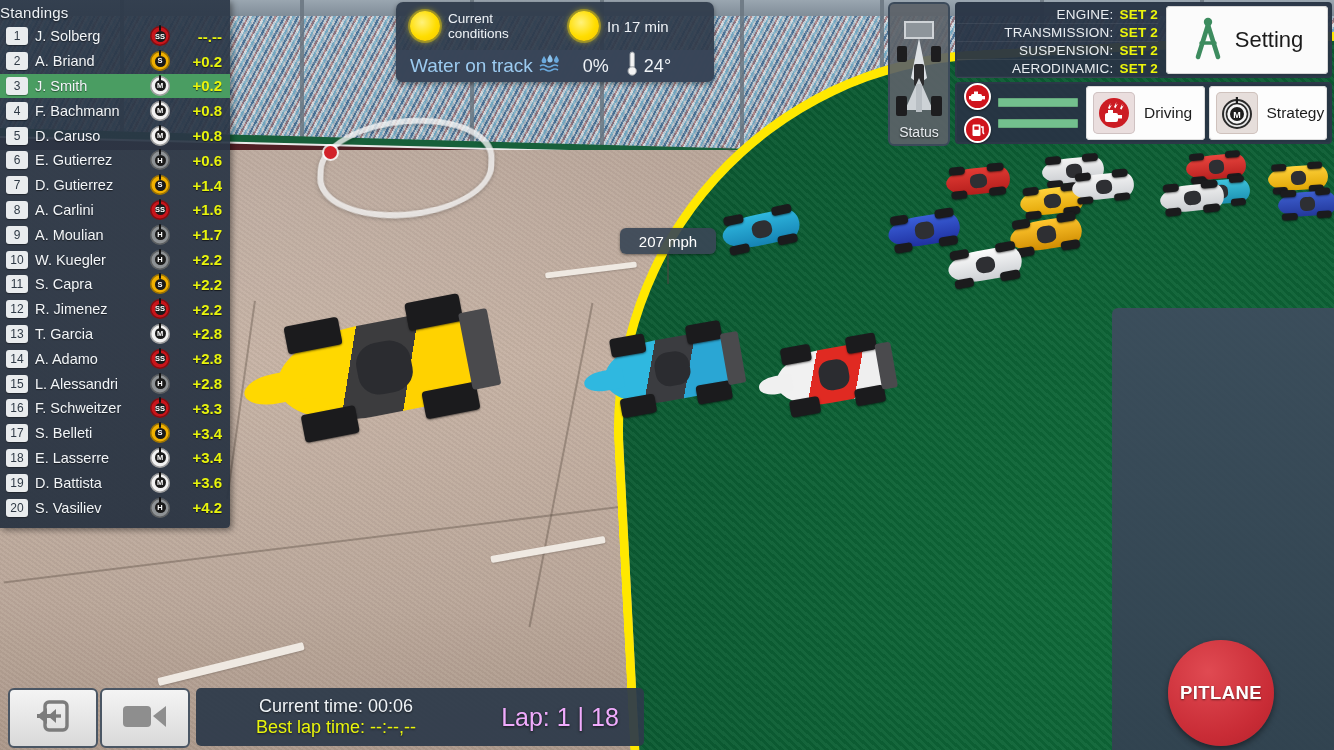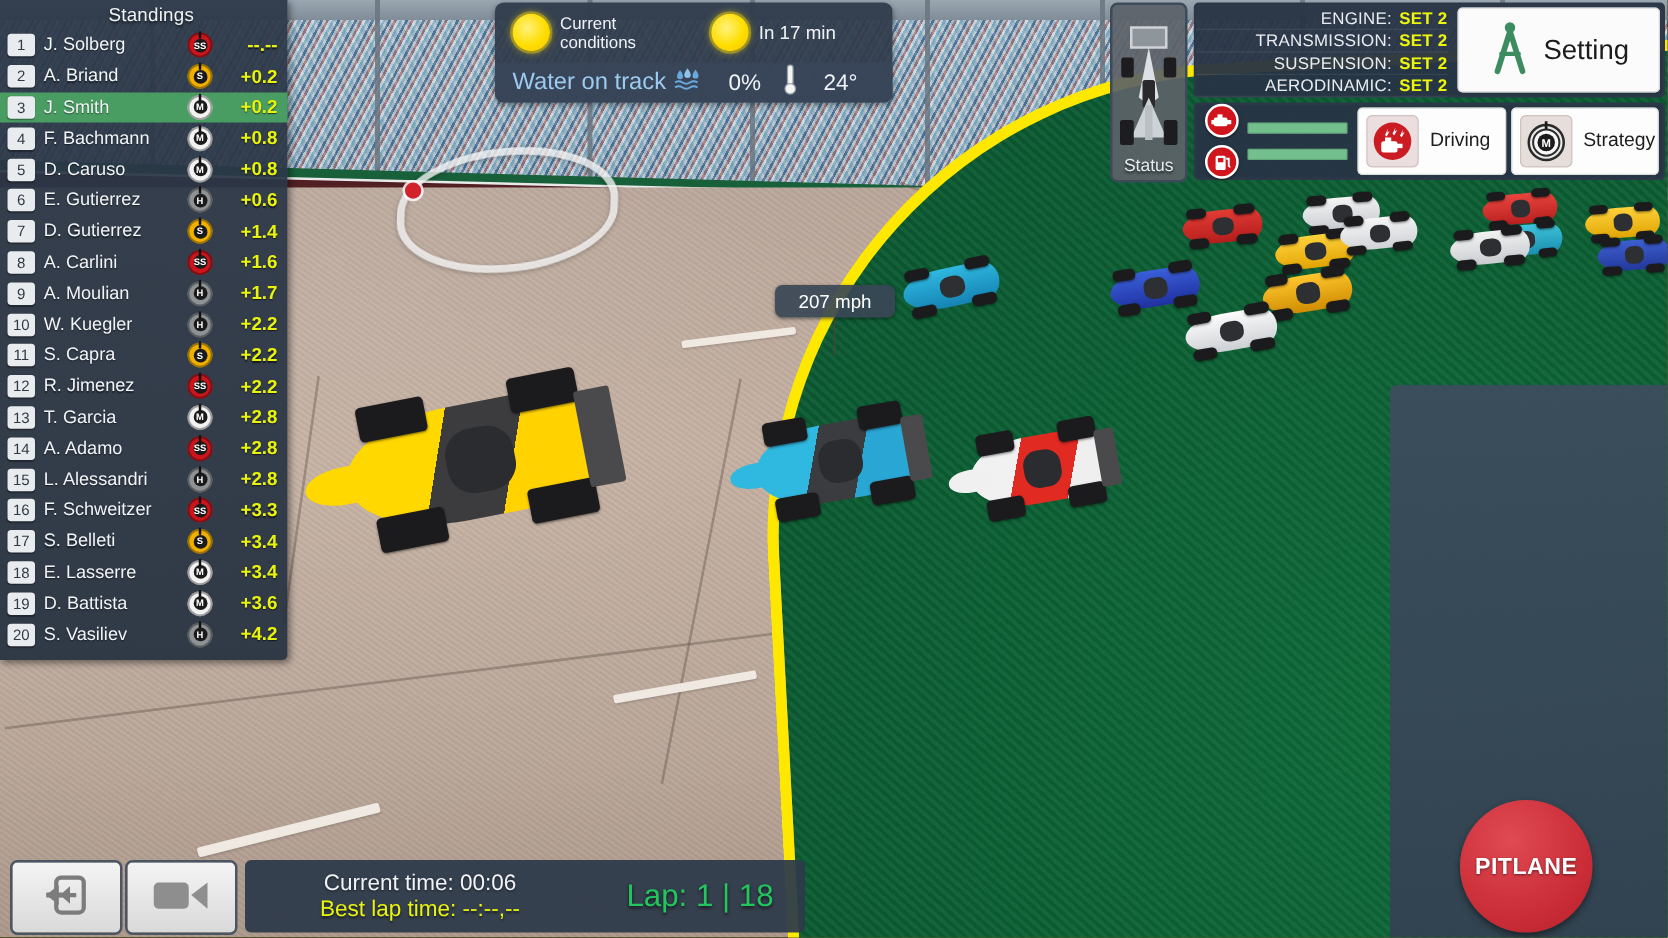--- a/index.html
+++ b/index.html
@@ -92,22 +92,22 @@
   }
 
   
   #standings {
     position:absolute; left:0; top:0; width:230px; height:528px;
     background:linear-gradient(180deg, rgba(44,56,72,.93), rgba(38,49,64,.93));
     border-bottom-right-radius:4px;
     box-shadow:2px 2px 6px rgba(0,0,0,.45);
   }
   #standings .title {
-    color:#eef2f6; font-size:15px; text-align:center; padding:4px 0 3px 0;
-    letter-spacing:.2px; text-shadow:0 1px 2px rgba(0,0,0,.6);margin-left:12px;
+    color:#eef2f6; font-size:15px; text-align:left; padding:4px 0 3px 0;
+    letter-spacing:.2px; text-shadow:0 1px 2px rgba(0,0,0,.6);
   }
   .srow {
     display:flex; align-items:center; height:24.8px; position:relative;
     padding-left:6px;
   }
   .srow.me { background:#4a9d62; }
   .srow .pos {
     width:22px; height:18px; line-height:18px; text-align:center;
     background:#e9ecee; color:#2f3a46; font-size:12px;
     border-radius:3px; flex:0 0 auto; box-shadow:0 1px 1px rgba(0,0,0,.35);
@@ -156,21 +156,21 @@
     flex:0 0 auto;
   }
   #weather .wlabel { color:#eef2f6; font-size:13.5px; line-height:15px; }
   #weather .wbot {
     height:32px; background:rgba(57,70,88,.95);
     border-radius:0 0 7px 7px; display:flex; align-items:center; padding:0 10px 0 14px;
   }
   #weather .wtrack { color:#9ccbf0; font-size:19px; flex:0 0 auto; }
   #weather .wdrops { margin-left:6px; flex:0 0 auto; }
   #weather .wpct { color:#eef2f6; font-size:18px; margin-left:20px; }
-  #weather .wtemp { color:#eef2f6; font-size:18px; margin-left:20px; }
+  #weather .wtemp { color:#eef2f6; font-size:18px; margin-left:5px; }
   .thermo { margin-left:16px; }
 
   
   #status {
     position:absolute; left:888px; top:2px; width:62px; height:144px;
     background:rgba(92,98,104,.92); border:2px solid #3c4a5a; border-radius:6px;
     display:flex; flex-direction:column; align-items:center; justify-content:flex-end;
     padding-bottom:4px;
   }
   #status .carimg { width:48px; height:104px; margin-bottom:2px; position:relative; }
@@ -251,21 +251,21 @@
   }
   #timebar {
     position:absolute; left:196px; top:688px; width:448px; height:58px;
     background:rgba(46,58,74,.94); border-radius:5px;
     display:flex; align-items:center;
   }
   #timebar .times { flex:1 1 auto; text-align:center; }
   #timebar .cur { color:#f0f4f8; font-size:18px; text-shadow:0 1px 2px rgba(0,0,0,.6); }
   #timebar .best { color:#e8f40d; font-size:18px; text-shadow:0 1px 2px rgba(0,0,0,.6); }
   #timebar .lap {
-    flex:0 0 auto; width:168px; text-align:center; color:#22c55e; font-size:25px;
+    flex:0 0 auto; width:168px; text-align:center; color:#f0abfc; font-size:25px;
     text-shadow:0 1px 3px rgba(0,0,0,.7);
   }
 
   
   #speedtag {
     position:absolute; left:620px; top:228px; width:96px; height:26px;
     background:rgba(58,70,86,.92); border-radius:6px;
     display:flex; align-items:center; justify-content:center;
     color:#fff; font-size:15px;
     box-shadow:0 1px 3px rgba(0,0,0,.45);

